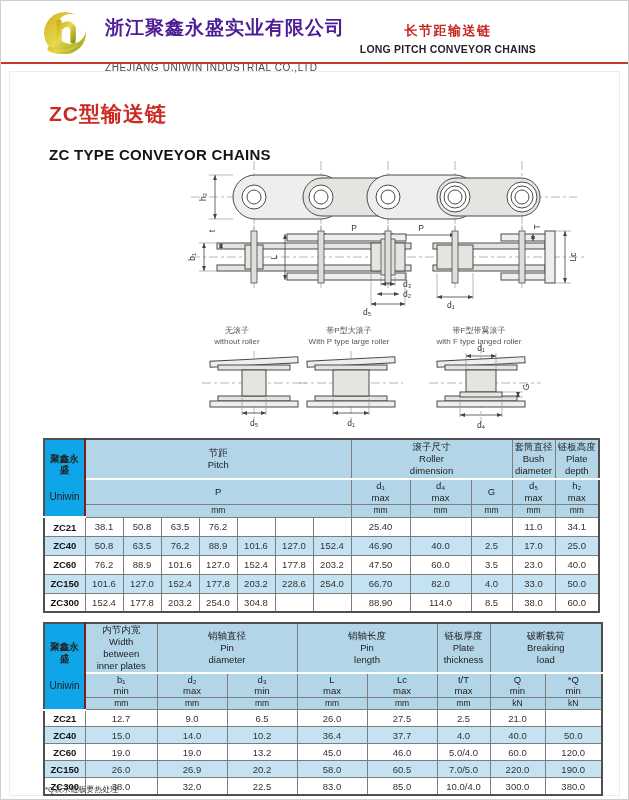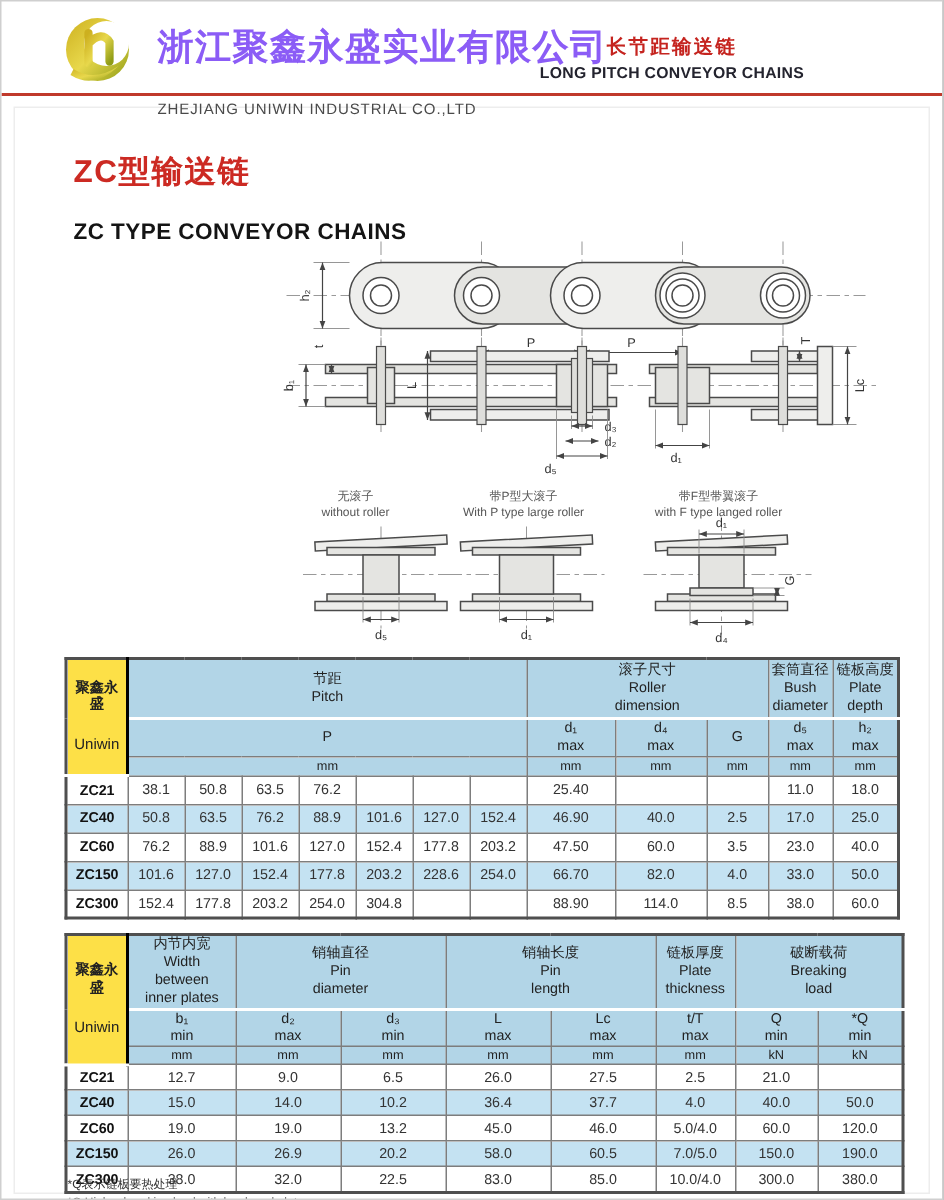--- a/index.html
+++ b/index.html
@@ -9,21 +9,21 @@
     font-family:"Liberation Sans", sans-serif;
     border:1px solid #cfcfcf; box-sizing:border-box;
   }
   .content-frame {
     position:absolute; left:8px; top:70px; width:609px; height:723px;
     border:1px solid #ededed; pointer-events:none;
   }
   
   .logo { position:absolute; left:34px; top:7px; }
   .company { position:absolute; left:104px; top:14px; }
-  .company-cn { font-size:24px; font-weight:bold; color:#8b5cf6; letter-spacing:1px; }
+  .company-cn { font-size:19px; font-weight:bold; color:#4c1d95; letter-spacing:1px; }
   .company-en { font-size:10px; color:#4a4a4a; letter-spacing:0.6px; margin-top:21px; }
   .series { position:absolute; right:92px; top:21px; text-align:center; }
   .series-cn { font-size:13px; font-weight:bold; color:#c5241f; letter-spacing:1.5px; }
   .series-en { font-size:10.5px; font-weight:bold; color:#23232e; margin-top:3px; letter-spacing:0.2px; }
   .red-rule { position:absolute; left:0; top:61px; width:629px; height:2px; background:#c0392b; }
   
   .title-block { position:absolute; left:48px; top:99px; }
   .title-cn { font-size:21px; font-weight:bold; color:#cc2a23; letter-spacing:1px; }
   .title-en { font-size:15px; font-weight:bold; color:#141414; margin-top:18px; letter-spacing:0.3px; }
   
@@ -37,21 +37,21 @@
   .ext    { stroke:#8a8a8a; stroke-width:0.6; fill:none; }
   .dlbl   { font:8.5px "Liberation Sans", sans-serif; fill:#333; }
   .cap    { font:8px "Liberation Sans", sans-serif; fill:#555; }
   
   .spec { border-collapse:collapse; table-layout:fixed; position:absolute;
           background:#fff; font-size:9.5px; color:#222; border:2px solid #4f4f4f; }
   .spec th, .spec td { border:1px solid #7d7d7d; text-align:center; vertical-align:middle;
           padding:0 1px; overflow:hidden; }
   .spec thead th { background:#b2d5e7; font-weight:normal; line-height:1.25; }
   .spec tr.grp th { border-bottom:2px solid #ffffff; }
-  .spec th.brand { border-right:2px solid #000000; background:#fde047; }
+  .spec th.brand { border-right:2px solid #7f1d1d; background:#0ea5e9; }
   .pre { white-space:pre-line; }
   .spec tr.unit th { font-size:8.5px; }
   #t1 tbody tr { height:19px; }
   #t2 tbody tr { height:17px; }
   .spec tbody tr:nth-child(even) { background:#c4e2f2; }
   .spec td { font-size:9.5px; color:#333; }
   .spec td.rowlabel { font-weight:bold; color:#111;margin-top:19px; }
   .brandbox { display:flex; flex-direction:column; justify-content:center; gap:15px; }
   .brandbox .cn { font-weight:bold; font-size:9.5px; color:#222; }
   .brandbox .en { font-size:10px; color:#222; }
@@ -321,21 +321,21 @@
           <td>50.8</td>
           <td>63.5</td>
           <td>76.2</td>
           <td></td>
           <td></td>
           <td></td>
           <td>25.40</td>
           <td></td>
           <td></td>
           <td>11.0</td>
-          <td>18.0</td>
+          <td>34.1</td>
         </tr>
         <tr>
           <td class="rowlabel">ZC40</td>
           <td>50.8</td>
           <td>63.5</td>
           <td>76.2</td>
           <td>88.9</td>
           <td>101.6</td>
           <td>127.0</td>
           <td>152.4</td>
@@ -494,21 +494,21 @@
           <td>120.0</td>
         </tr>
         <tr>
           <td class="rowlabel">ZC150</td>
           <td>26.0</td>
           <td>26.9</td>
           <td>20.2</td>
           <td>58.0</td>
           <td>60.5</td>
           <td>7.0/5.0</td>
-          <td>150.0</td>
+          <td>220.0</td>
           <td>190.0</td>
         </tr>
         <tr>
           <td class="rowlabel">ZC300</td>
           <td>38.0</td>
           <td>32.0</td>
           <td>22.5</td>
           <td>83.0</td>
           <td>85.0</td>
           <td>10.0/4.0</td>

